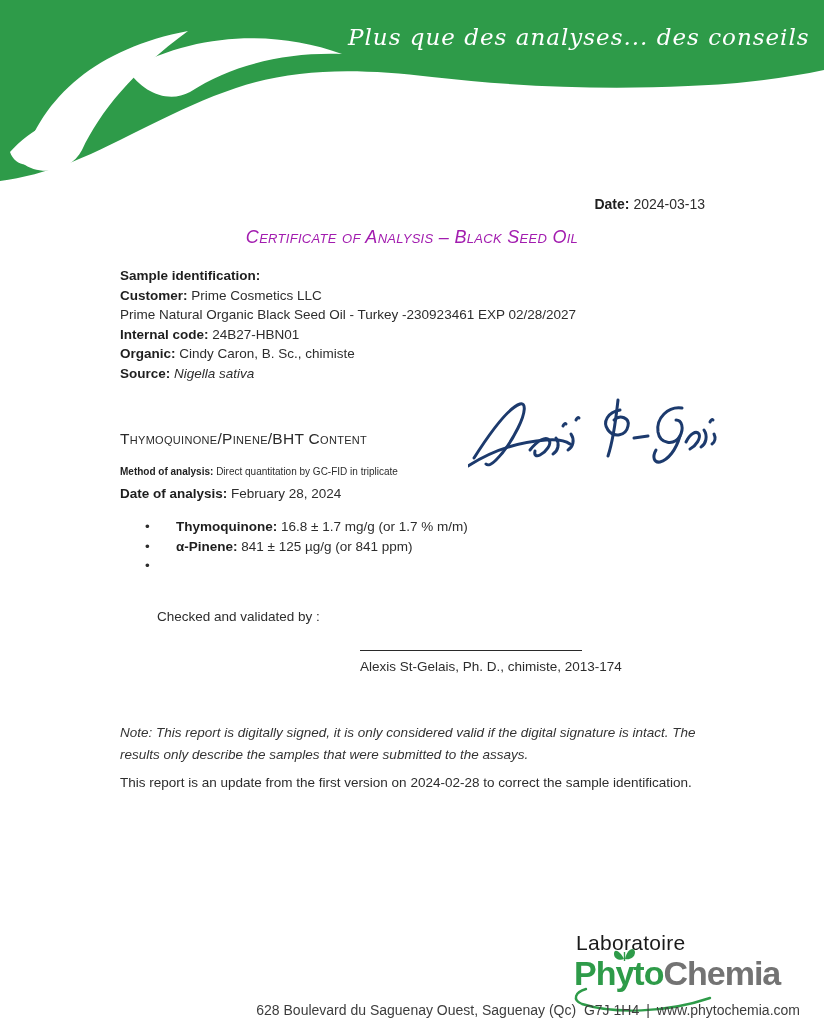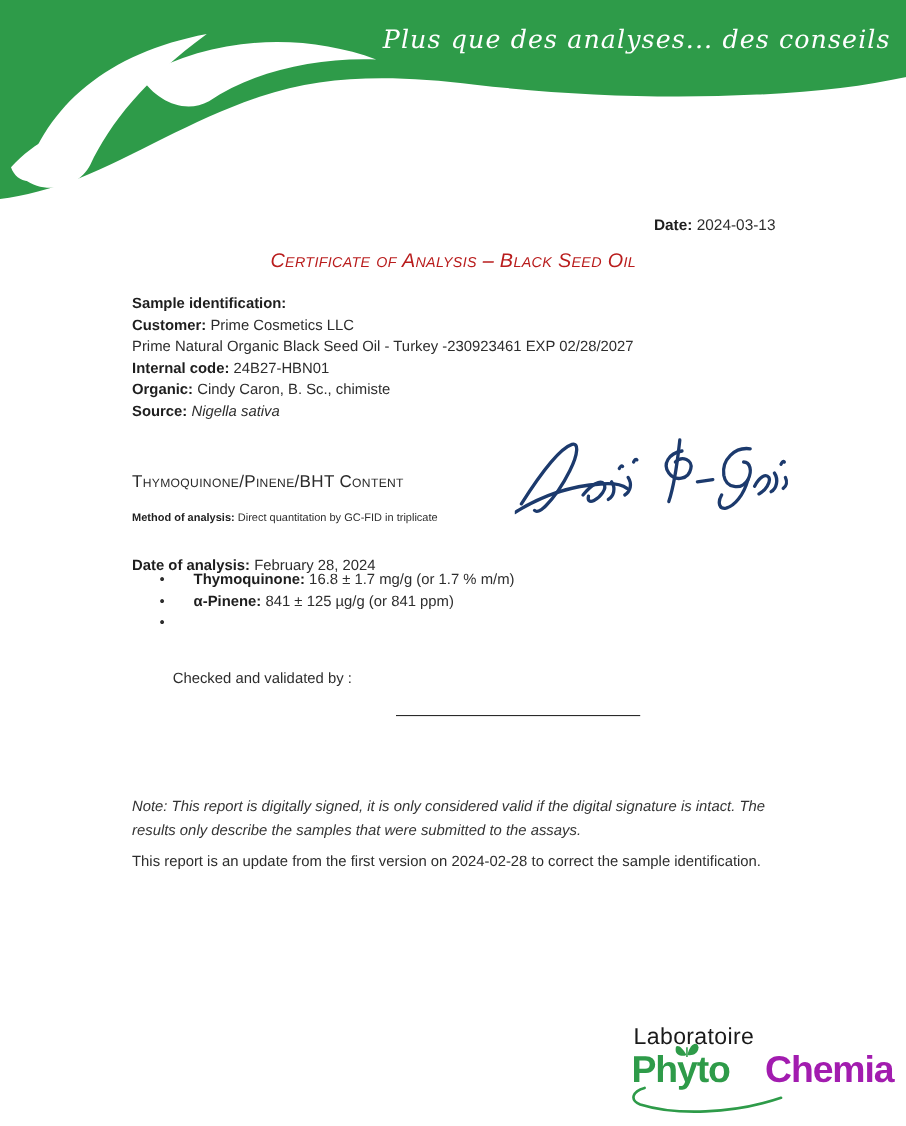--- a/index.html
+++ b/index.html
@@ -27,58 +27,58 @@
   }
   
   .date-line { position:absolute; top:196px; right:119px; font-size:14px; }
   .title {
     position:absolute; top:227px; left:0; width:824px;
     text-align:center;
     font-size:18px;
     font-style:italic;
     font-variant:small-caps;
     letter-spacing:0.3px;
-    color:#b91c1c;
+    color:#a21caf;
   }
   
   .info-block { position:absolute; top:266px; left:120px; width:590px; font-size:13.5px; line-height:19.6px; }
   .bold { font-weight:bold; color:#1e1e1e; }
   .italic { font-style:italic; }
   .pre { white-space:pre-wrap; }
   
   .section-heading {
     position:absolute; top:430px; left:120px;
     font-size:15.5px;
     font-variant:small-caps;
     letter-spacing:0.3px;
     color:#2a2a2a;
   }
   .method-line { position:absolute; top:466px; left:120px; font-size:10px; }
-  .date-analysis-line { position:absolute; top:486px; left:120px; font-size:13.5px;margin-top:20px; }
+  .date-analysis-line { position:absolute; top:486px; left:120px; font-size:13.5px; }
   .signature-svg { position:absolute; top:394px; left:468px; width:250px; height:80px; }
   
   .results { position:absolute; top:517px; left:145px; width:560px; font-size:13.5px; }
   .result-row { display:flex; line-height:19.6px; }
   .bullet { width:31px; flex:0 0 31px; }
   
   .checked-line { position:absolute; top:609px; left:120px; font-size:13.5px;margin-left:37px; }
   .sig-rule { position:absolute; top:650px; left:360px; width:222px; border-top:1.5px solid #2a2a2a; }
   .sig-name { position:absolute; top:659px; left:360px; font-size:13.5px; }
   
   .note-block {
     position:absolute; top:722px; left:120px; width:594px;
     font-size:13.5px; font-style:italic; line-height:21.5px; color:#333;
   }
   .update-line { position:absolute; top:775px; left:120px; width:594px; font-size:13.5px; }
   
   .logo { position:absolute; top:931px; left:574px; width:220px; }
   .logo-line1 { font-size:21px; color:#1a1a1a; letter-spacing:0.3px; padding-left:2px; }
   .logo-brand { position:relative; font-size:34px; font-weight:bold; letter-spacing:-1px; line-height:36px; white-space:nowrap; }
   .logo-green { color:#2E9B49; }
-  .logo-black { color:#a21caf;margin-left:32px; }
+  .logo-black { color:#737373; }
   .logo-leaf { position:absolute; left:40px; top:-9px; width:22px; height:15px; }
   .logo-swash { position:absolute; left:-4px; top:30px; width:160px; height:28px; }
   .footer-address {
     position:absolute; top:1002px; right:24px;
     font-size:14px; color:#3d3d3d; white-space:nowrap;
   }
   .footer-divider { margin:0 7px; color:#3d3d3d; }
 </style>
 </head>
 <body>
@@ -187,33 +187,37 @@
         <span>841 ± 125 µg/g (or 841 ppm)</span>
       </span>
     </div>
     <div class="result-row">
       <span class="bullet">•</span>
     </div>
   </div>
 
   <div class="checked-line">Checked and validated by :</div>
   <div class="sig-rule"></div>
+  <div class="sig-name">Alexis St-Gelais, Ph. D., chimiste, 2013-174</div>
 
   <div class="note-block">Note: This report is digitally signed, it is only considered valid if the digital signature is intact. The results only describe the samples that were submitted to the assays.</div>
   <div class="update-line">This report is an update from the first version on 2024-02-28 to correct the sample identification.</div>
 
   <div class="logo">
     <div class="logo-line1">Laboratoire</div>
     <div class="logo-brand">
       <svg class="logo-leaf" viewBox="0 0 22 15" aria-hidden="true">
         <path fill="#2E9B49" d="M10,13 C6,5 0,2 0,8 C0,13 6,15 10,13 Z"></path>
         <path fill="#2E9B49" d="M11,13 C13,3 20,0 21,6 C21,12 15,14 11,13 Z"></path>
         <path fill="none" stroke="#2E9B49" stroke-width="1.4" d="M10.5,15 C10.5,11 10.5,8 10.5,6"></path>
       </svg>
       <span class="logo-green">Phyto</span><span class="logo-black">Chemia</span>
       <svg class="logo-swash" viewBox="0 0 160 28" aria-hidden="true">
         <path fill="none" stroke="#2E9B49" stroke-width="2.4" stroke-linecap="round" d="M16,4 C5,7 2,15 12,19 C44,29 96,28 140,13"></path>
       </svg>
     </div>
   </div>
 
+  <div class="footer-address">
+    <span class="pre">628 Boulevard du Saguenay Ouest, Saguenay (Qc)  G7J 1H4</span><span class="footer-divider">|</span><span>www.phytochemia.com</span>
+  </div>
 
 </div>
 
 </body></html>

